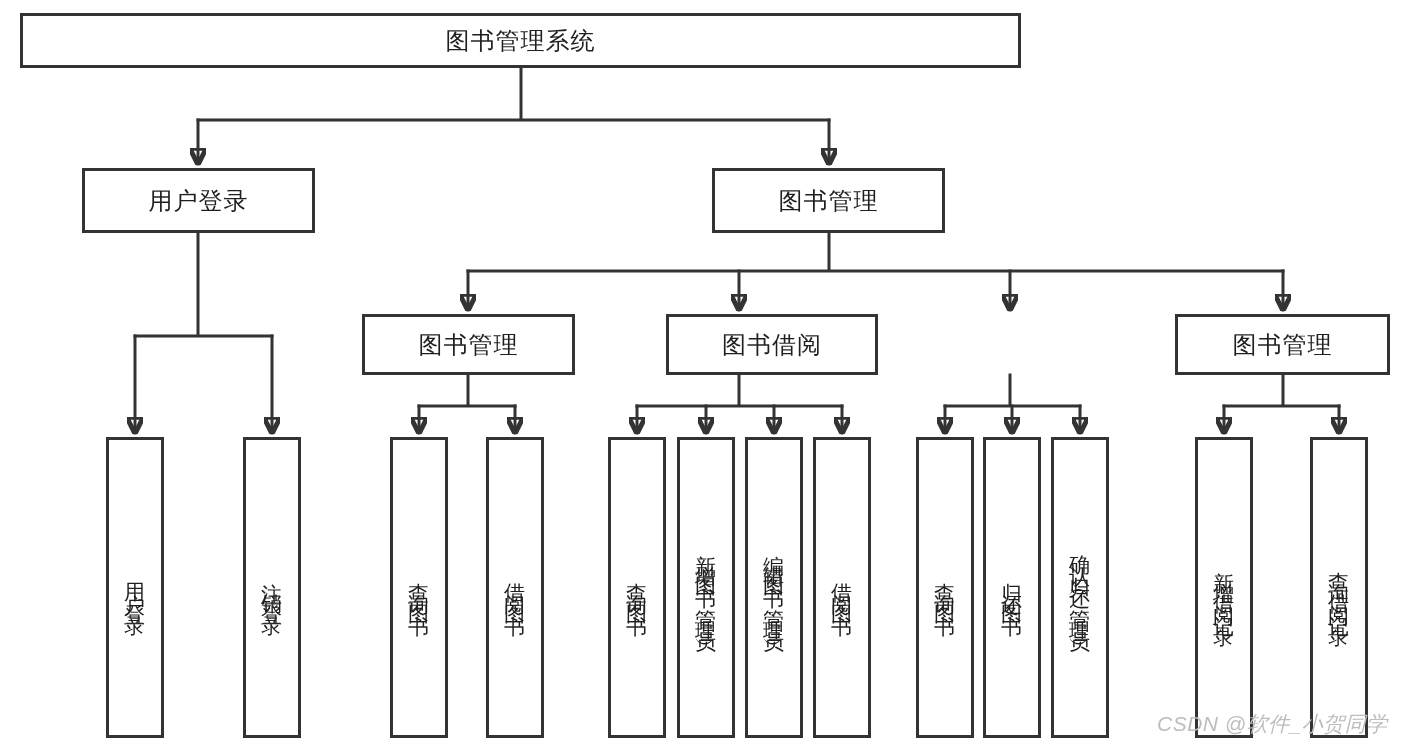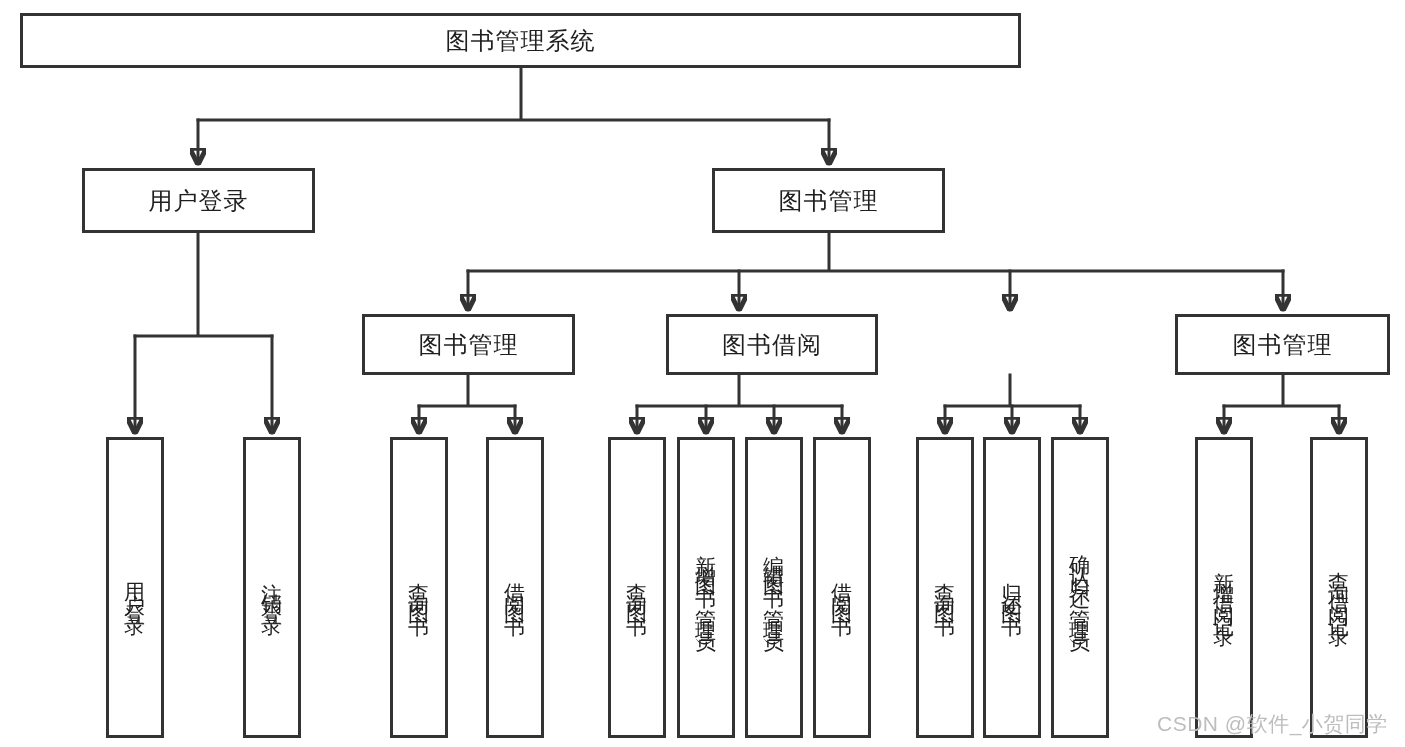--- a/index.html
+++ b/index.html
@@ -55,20 +55,21 @@
   }
   .watermark {
     position: absolute;
     left: 1157px;
     top: 710px;
     font-size: 21px;
     letter-spacing: 0.5px;
     color: var(--watermark);
     white-space: nowrap;
     z-index: 5;
+    font-style: italic;
   }
 </style>
 </head>
 <body>
 
 <div class="canvas">
 
   <svg class="connectors" viewBox="0 0 1405 747" xmlns="http://www.w3.org/2000/svg">
     <defs>
       <marker id="arrow" viewBox="0 0 10 10" refX="9.5" refY="5" markerWidth="5.5" markerHeight="5.5" orient="auto-start-reverse">

